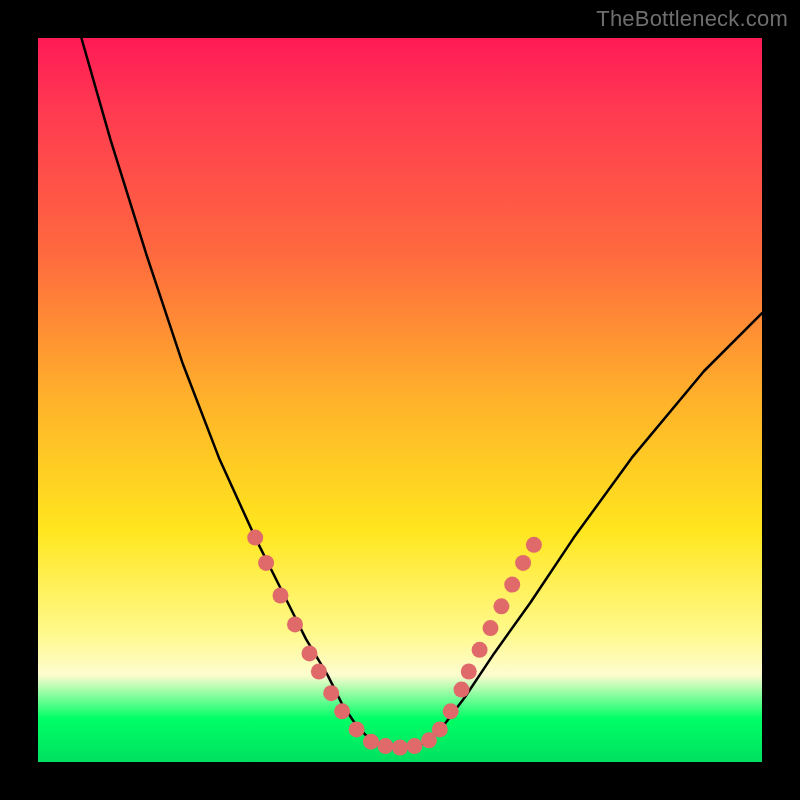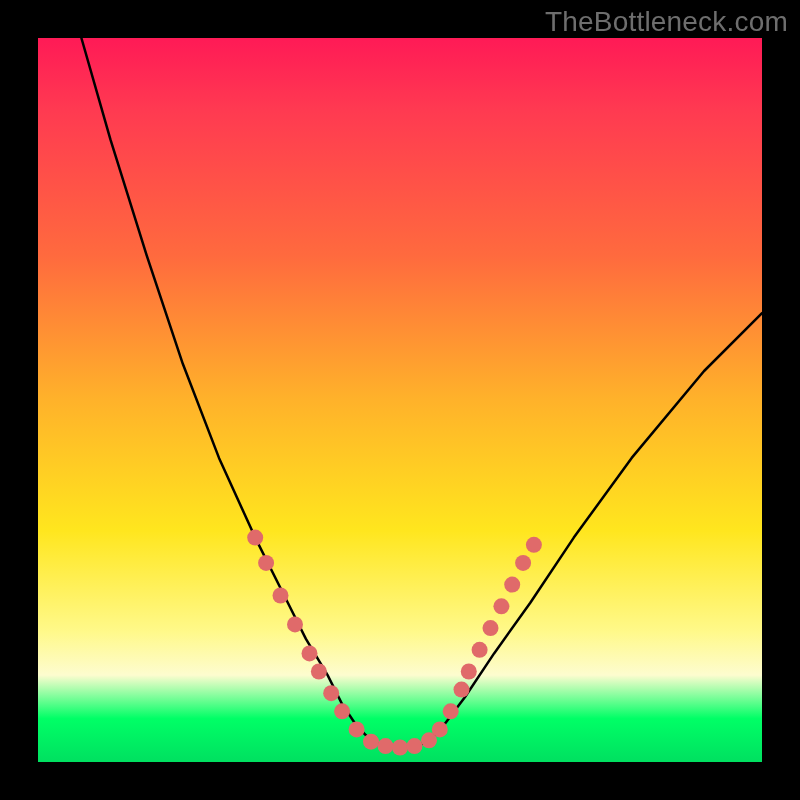--- a/index.html
+++ b/index.html
@@ -36,21 +36,21 @@
       #fdfccf 88%,
       #00ff66 94%,
       #00e060 100%
     );
   }
   .watermark {
     position: absolute;
     top: 6px;
     right: 12px;
     color: #6e6e6e;
-    font-size: 28px;
+    font-size: 22px;
     font-weight: 500;
     font-family: Arial, Helvetica, sans-serif;
     letter-spacing: 0.2px;
     pointer-events: none;
   }
   svg.curve {
     position: absolute;
     left: 0;
     top: 0;
     width: 724px;

